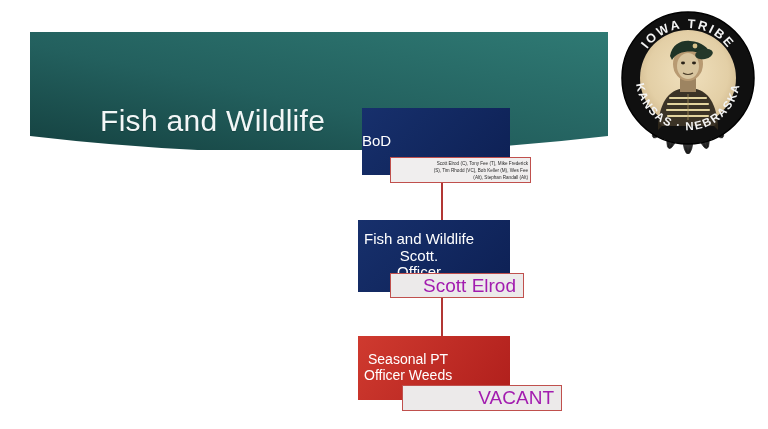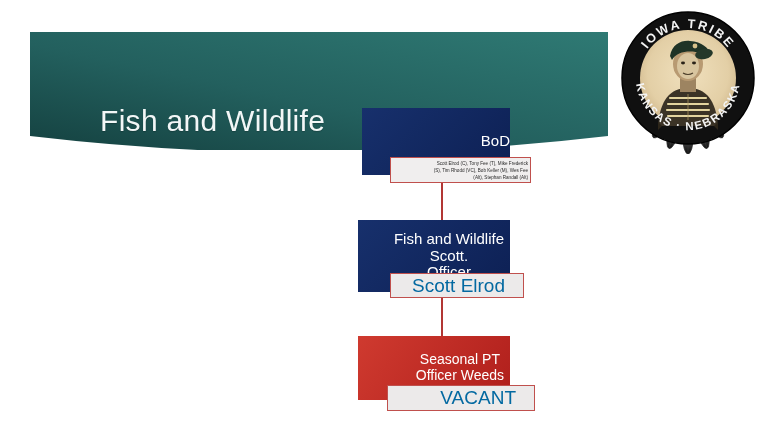--- a/index.html
+++ b/index.html
@@ -58,21 +58,21 @@
     background: #b23634;
   }
   #conn-bod-dept   { left: 441px; top: 182px; height: 42px; }
   #conn-dept-seas  { left: 441px; top: 296px; height: 44px; }
 
   
   .org-box {
     position: absolute;
     display: flex;
     align-items: center;
-    justify-content: flex-end;
+    justify-content: flex-start;
     text-align: center;
     color: #ffffff;
     line-height: 1.12;
     box-sizing: border-box;
   }
   .navy {
     background: #10275e;
     background: linear-gradient(135deg, #17306c 0%, #0d2054 100%);
   }
   .red {
@@ -119,38 +119,38 @@
     text-align: right;
     padding: 1.5px 2px 1.5px 3px;
   }
 
   
   .name-label {
     position: absolute;
     box-sizing: border-box;
     background: #eceaea;
     border: 1px solid #c0504d;
-    color: #0369a1;
+    color: #a21caf;
     display: flex;
     align-items: center;
     justify-content: flex-end;
-    padding-right: 18px;
+    padding-right: 7px;
     white-space: nowrap;
   }
   #label-scott {
     left: 390px;
     top: 273px;
     width: 134px;
     height: 25px;
     font-size: 19px;
   }
   #label-vacant {
-    left: 387px;
+    left: 402px;
     top: 385px;
-    width: 148px;
+    width: 160px;
     height: 26px;
     font-size: 19px;
   }
 
   
   #logo {
     position: absolute;
     left: 612px;
     top: 2px;
     width: 152px;

